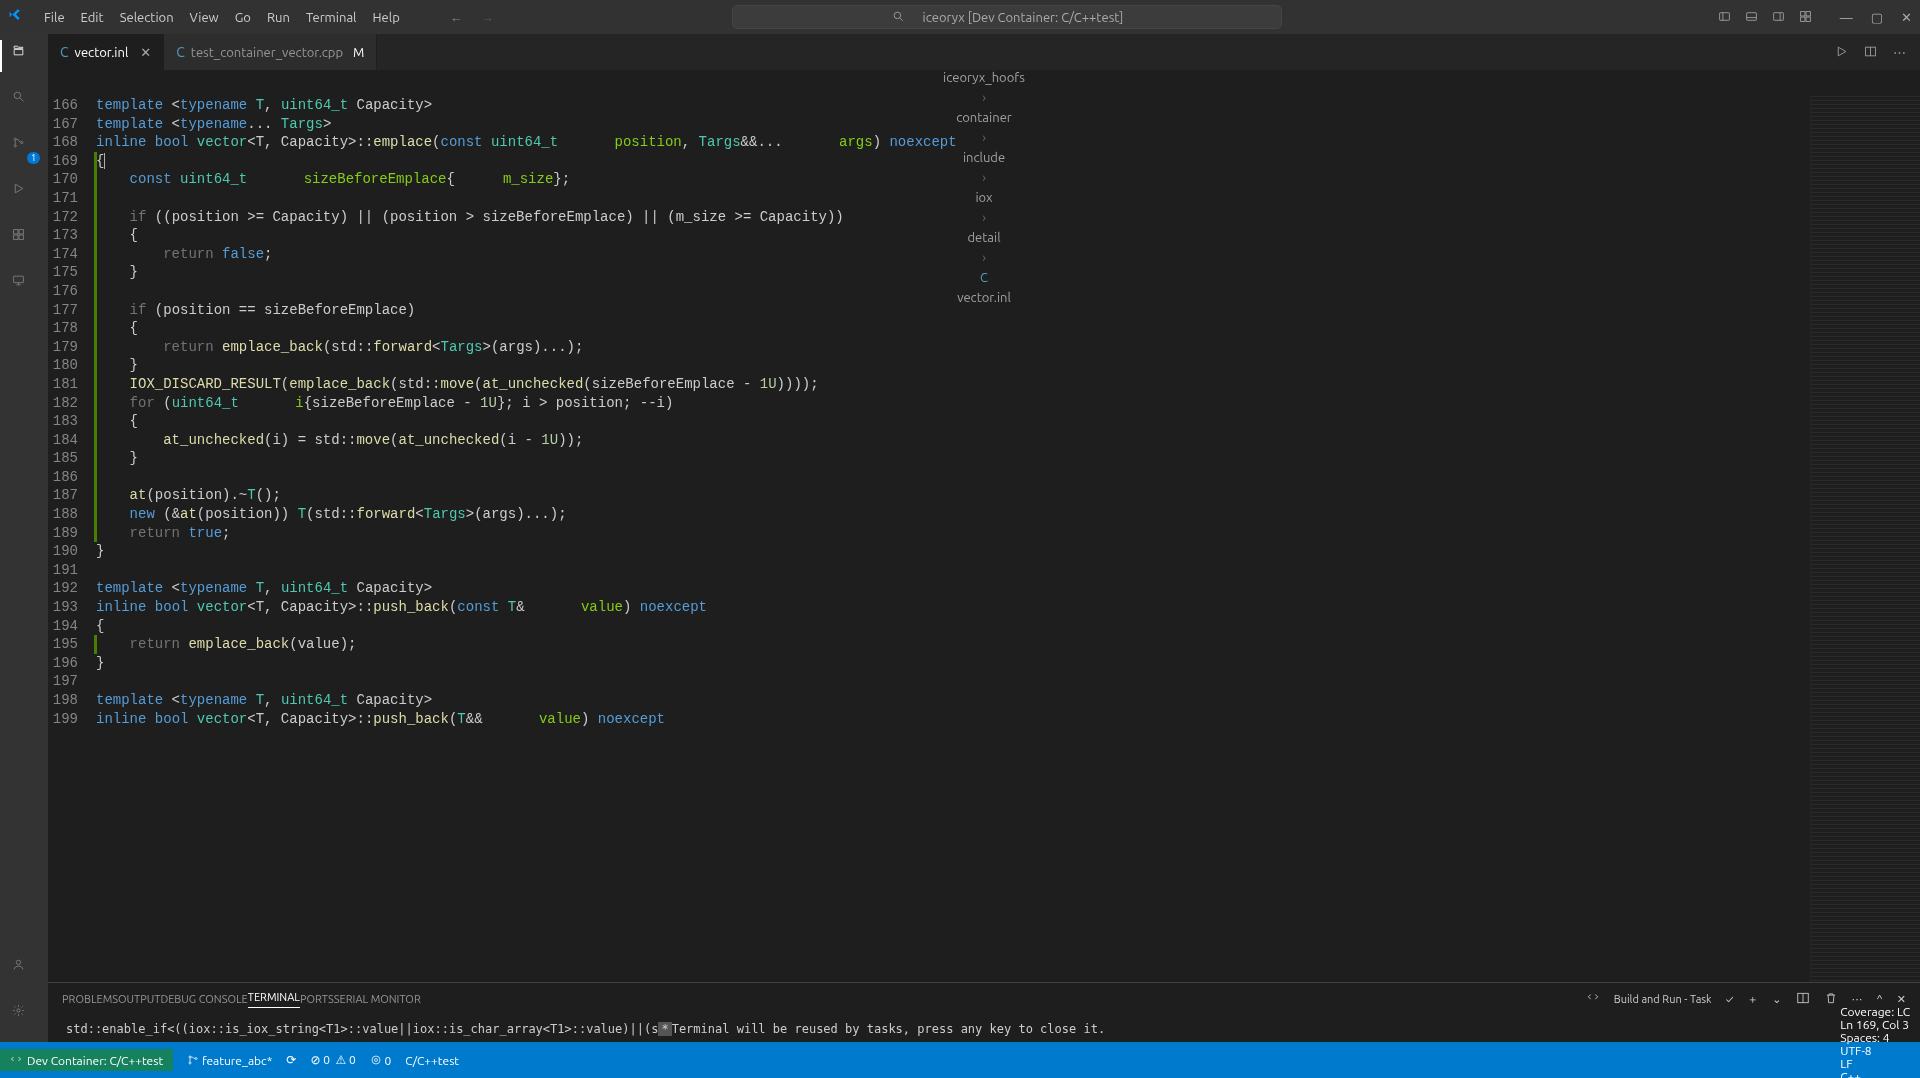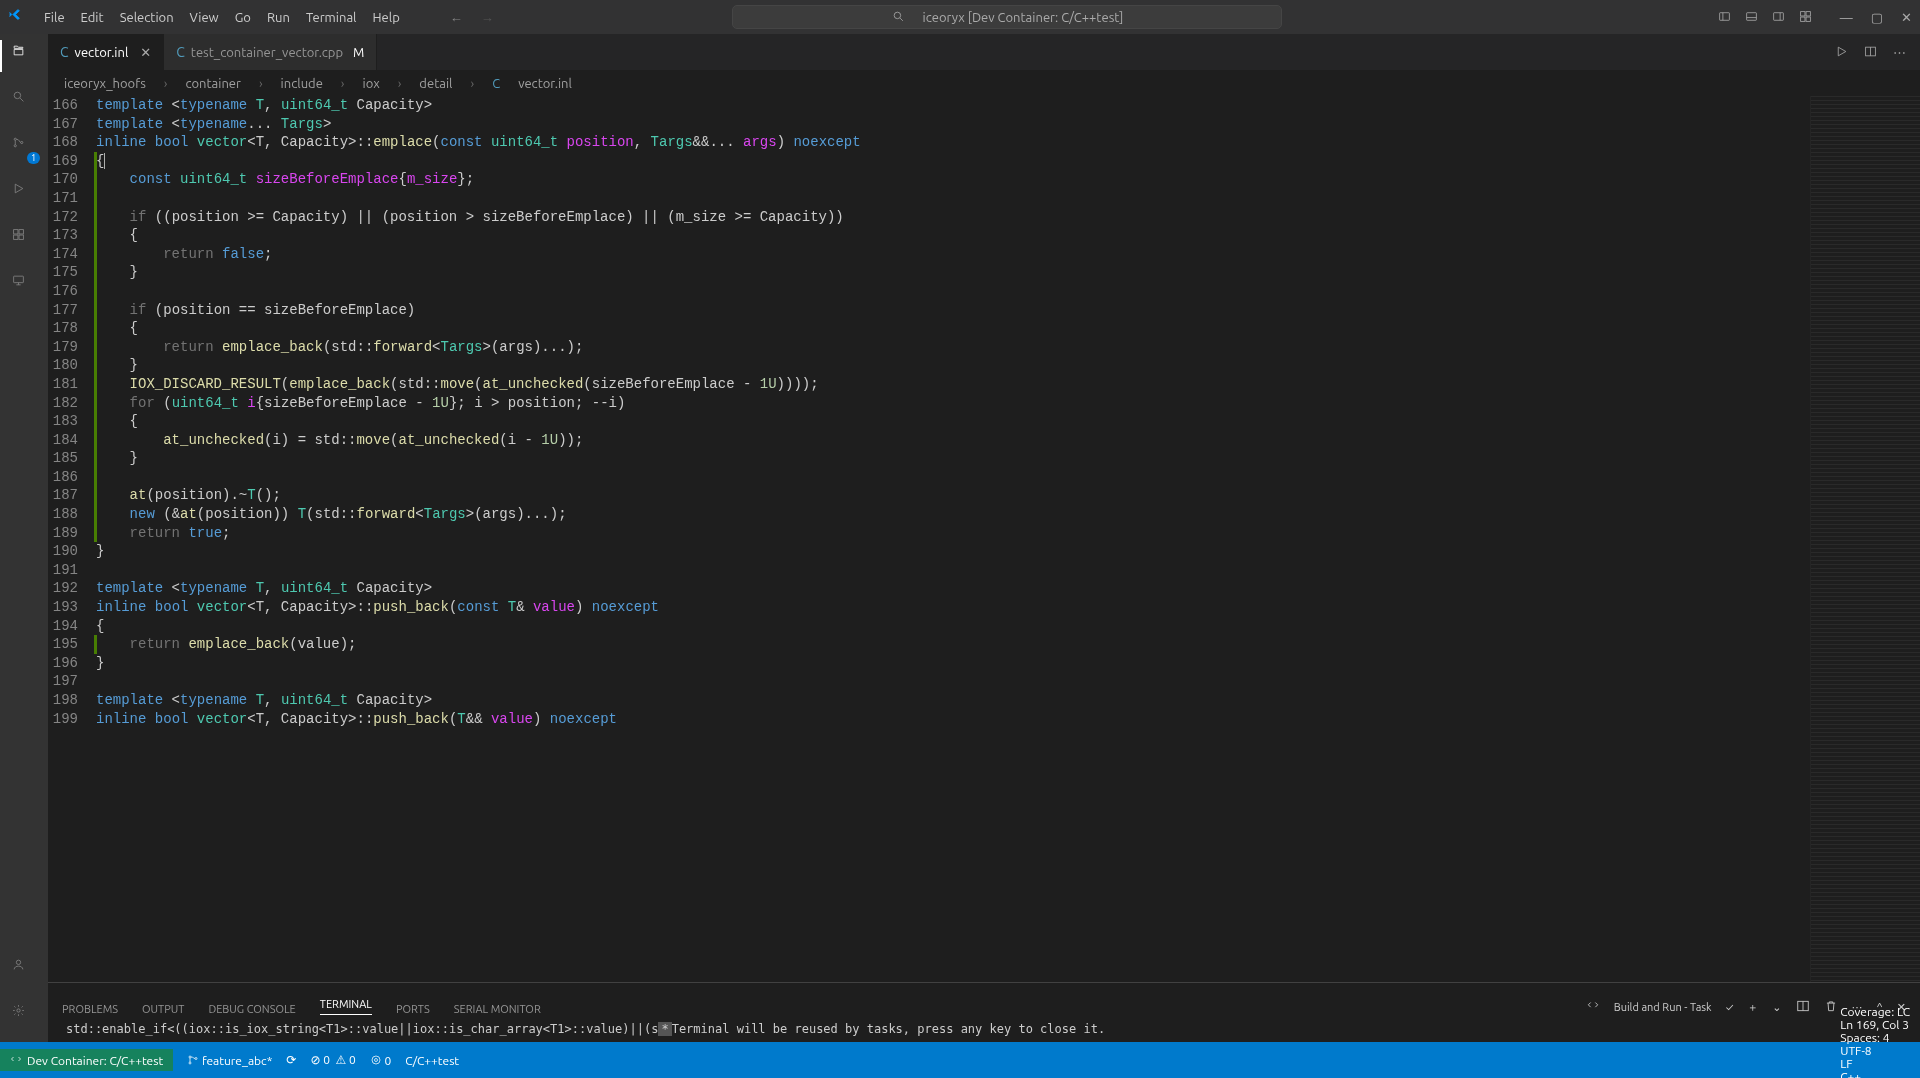--- a/index.html
+++ b/index.html
@@ -76,48 +76,49 @@
 .tab .file-icon { color: #519aba; font-size: 14px; }
 .tab .close { color: #aaa; margin-left: 6px; }
 .tab .mod { color: #fff; margin-left: 4px;}
 .tab-actions { margin-left: auto; display:flex; align-items:center; gap:16px; padding:0 14px; color:#aaa;}
 .breadcrumbs {
   height: 26px;
   background: #1e1e1e;
   display: flex;
   align-items: center;
   padding: 0 16px;
-  gap: 18px;
+  gap: 6px;
   color: #a0a0a0;
   font-size: 13px;
+  flex-direction: column;
 }
 .breadcrumbs .sep { color: #666; }
 .breadcrumbs .file-icon { color:#519aba;}
 .editor-body { flex: 1; display: flex; min-height:0;}
 .code-area { flex:1; overflow:hidden; font-family: "Consolas","Courier New",monospace; font-size: 14px; line-height: 18.6px;}
 .code-line { display:flex; white-space: pre;}
 .gutter { width: 48px; text-align: right; padding-right: 18px; color:#858585; user-select:none; flex-shrink:0;}
 .code { flex:1; position:relative;}
 .code.mod::before { content:''; position:absolute; left:-2px; top:0; bottom:0; width:3px; background:#487e02;}
 .minimap { width: 110px; background: #1e1e1e; opacity:0.6; border-left:1px solid #2a2a2a; background-image: repeating-linear-gradient(#333 0 1px, transparent 1px 4px);}
 .kw { color:#569cd6;}
 .type { color:#4ec9b0;}
 .fn { color:#dcdcaa;}
 .num { color:#b5cea8;}
 .ctrl { color:#737373;}
-.var { color:#d946ef;}
+.var { color:#84cc16;margin-left:48px;}
 .cursor { border-left: 1px solid #aeafad;}
 .panel {
   height: 60px;
   background: #1e1e1e;
   border-top: 1px solid #414141;
   display:flex;
   flex-direction:column;
 }
-.panel-tabs { display:flex; align-items:flex-end; height:32px; padding:0 14px; gap:24px; font-size:11px; color:#969696;}
+.panel-tabs { display:flex; align-items:center; height:32px; padding:0 14px; font-size:11px; color:#969696;}
 .panel-tabs .ptab.active { color:#fff; border-bottom:1px solid #fff; padding-bottom:4px;}
 .panel-tabs .right { margin-left:auto; display:flex; gap:14px; align-items:center; color:#ccc;}
 .panel-content { flex:1; padding: 4px 18px; font-family: "Consolas",monospace; font-size:12px; color:#ccc; display:flex; align-items:center;}
 .term-block { background:#555; padding:0 3px;}
 .statusbar {
   height: 36px;
   background: #007acc;
   display: flex;
   align-items: center;
   color: #fff;

